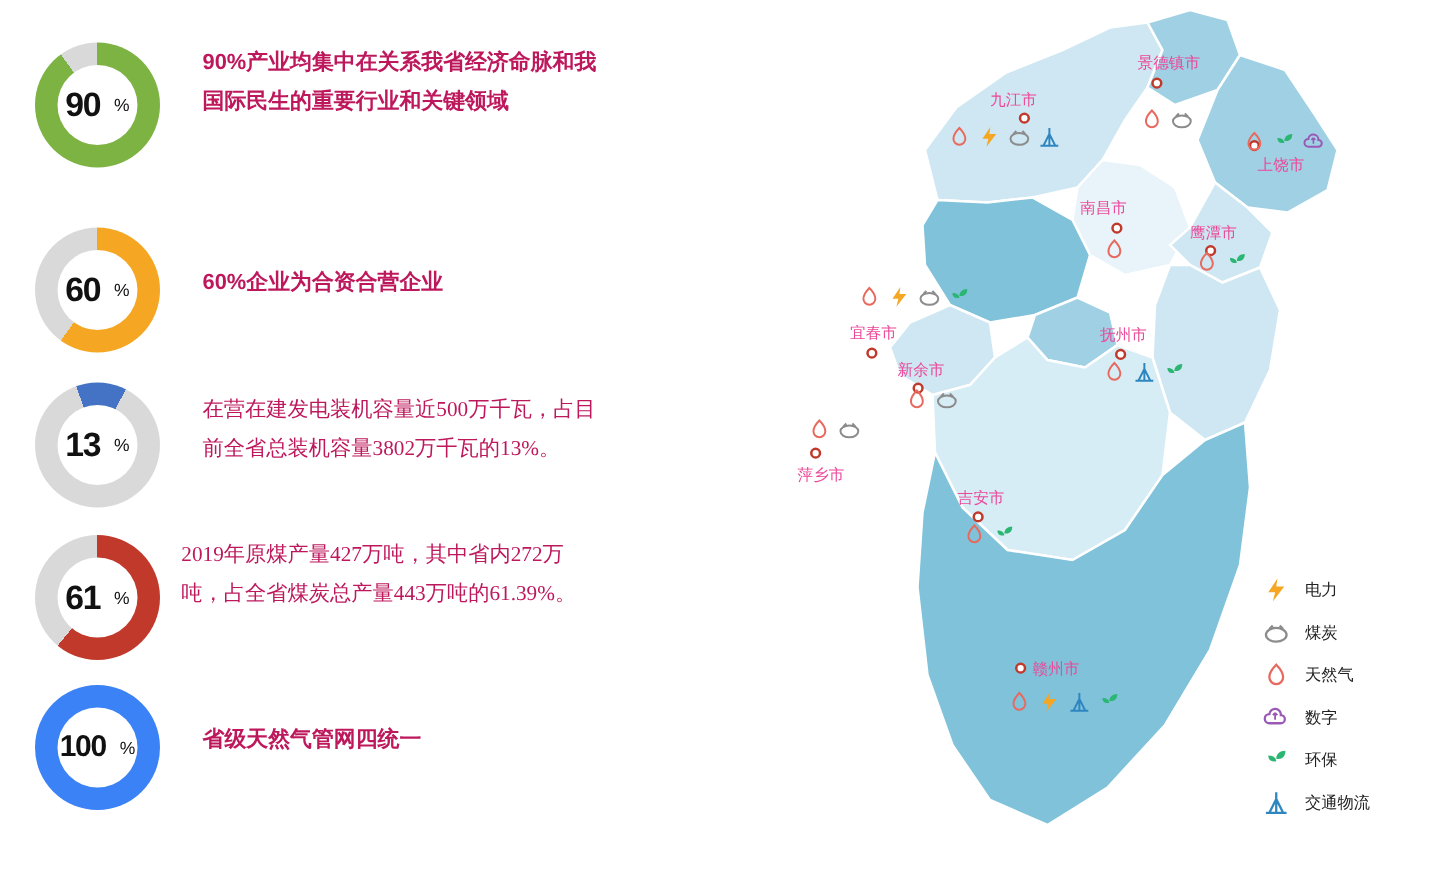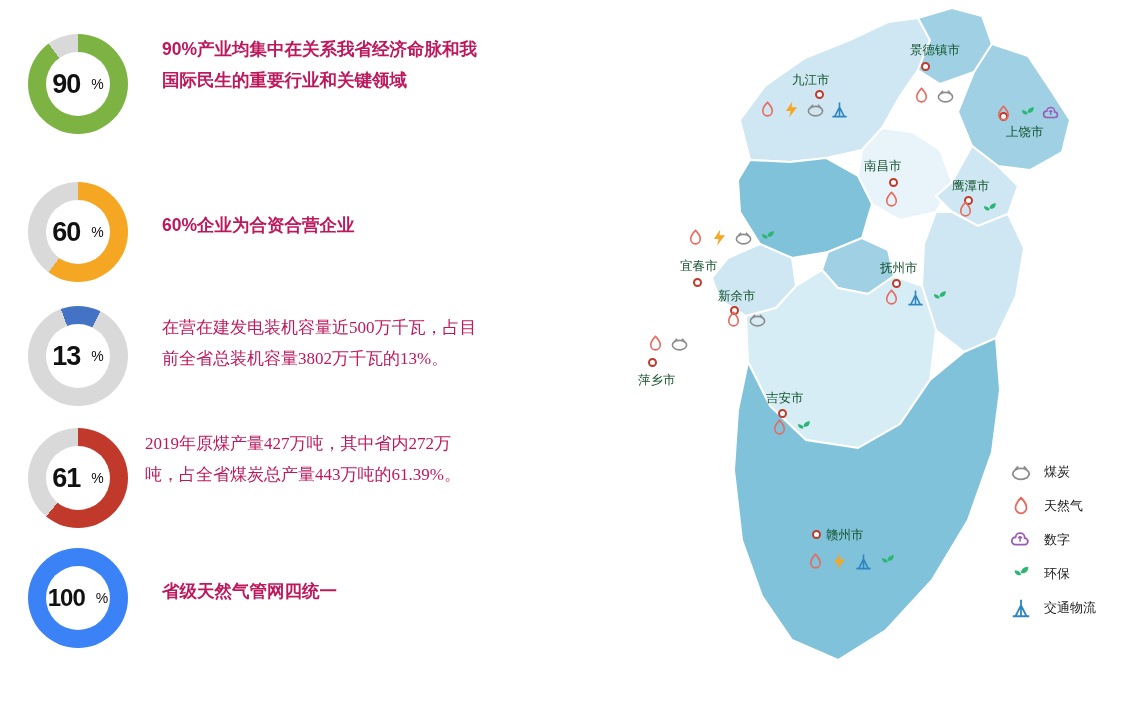--- a/index.html
+++ b/index.html
@@ -33,21 +33,21 @@
     max-width:330px;
   }
   .stat-text.bold{font-weight:bold;font-size:17.5px;}
   .stat-text.serif{font-family:"Liberation Serif","DejaVu Serif",serif;font-size:17px;}
 
   
   .map-wrap{position:absolute;left:600px;top:0;width:546px;height:708px;}
   svg.map{position:absolute;left:0;top:0;}
 
   .city-label{
-    position:absolute;font-size:12.5px;color:#14532d;white-space:nowrap;
+    position:absolute;font-size:12.5px;color:#ec4899;white-space:nowrap;
     font-family:"Liberation Sans","DejaVu Sans",sans-serif;
   }
   .city-dot{
     position:absolute;width:9px;height:9px;border-radius:50%;
     border:2px solid #c0392b;background:#fff;box-sizing:border-box;
   }
   .icon-row{position:absolute;display:flex;gap:5px;align-items:center;}
   .ic{width:19px;height:19px;display:block;}
 
   
@@ -289,20 +289,26 @@
       <svg class="ic" viewBox="0 0 24 24">
           <path d="M12 21V11M12 11c0-4 3-7 8-7 0 5-3 8-8 7zM12 13c0-3-3-5-7-5 0 4 3 6 7 5z" fill="#2bb673"></path>
         </svg>
     </div>
 
   </div>
 
   <div class="legend">
     <div class="legend-item">
       <svg class="lic" viewBox="0 0 24 24">
+          <path d="M13 2L5 14h6l-2 8 10-13h-7z" fill="#f5a623"></path>
+        </svg>
+      <span class="ltxt">电力</span>
+    </div>
+    <div class="legend-item">
+      <svg class="lic" viewBox="0 0 24 24">
           <ellipse cx="12" cy="14" rx="9" ry="6" fill="none" stroke="#8c8c8c" stroke-width="2"></ellipse>
           <path d="M6 9l3-3M18 9l-3-3" stroke="#8c8c8c" stroke-width="2" fill="none"></path>
         </svg>
       <span class="ltxt">煤炭</span>
     </div>
     <div class="legend-item">
       <svg class="lic" viewBox="0 0 24 24">
           <path d="M12 3C8 7 6 11 6 14a6 6 0 0 0 12 0c0-3-2-7-6-11z" fill="none" stroke="#e8695e" stroke-width="2"></path>
         </svg>
       <span class="ltxt">天然气</span>

